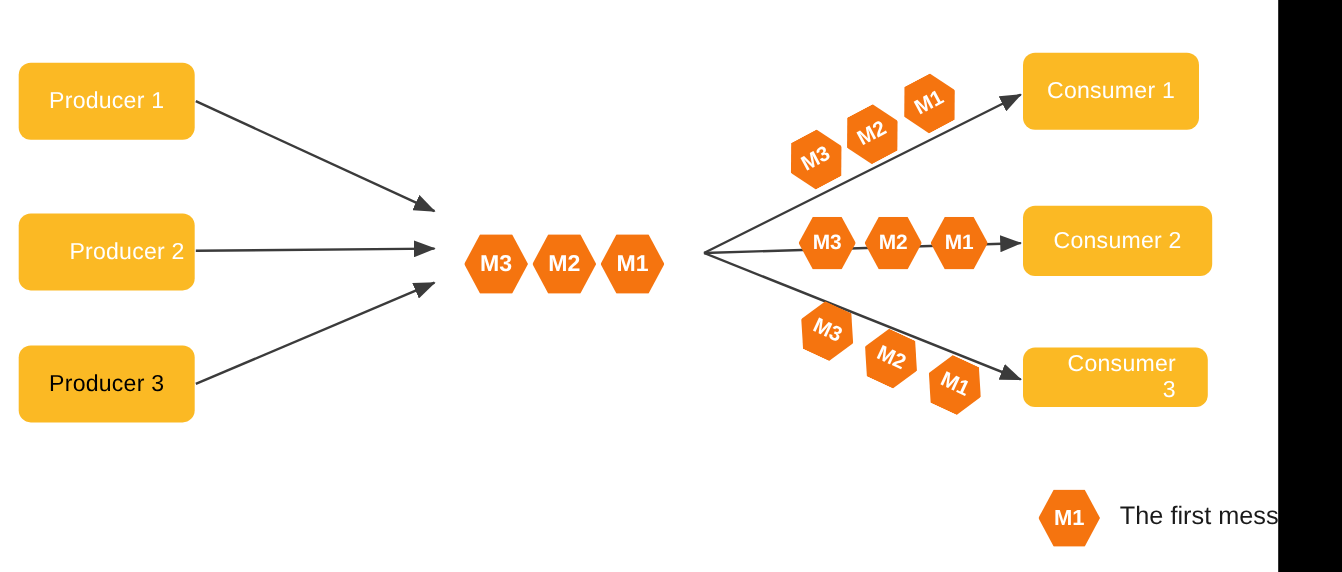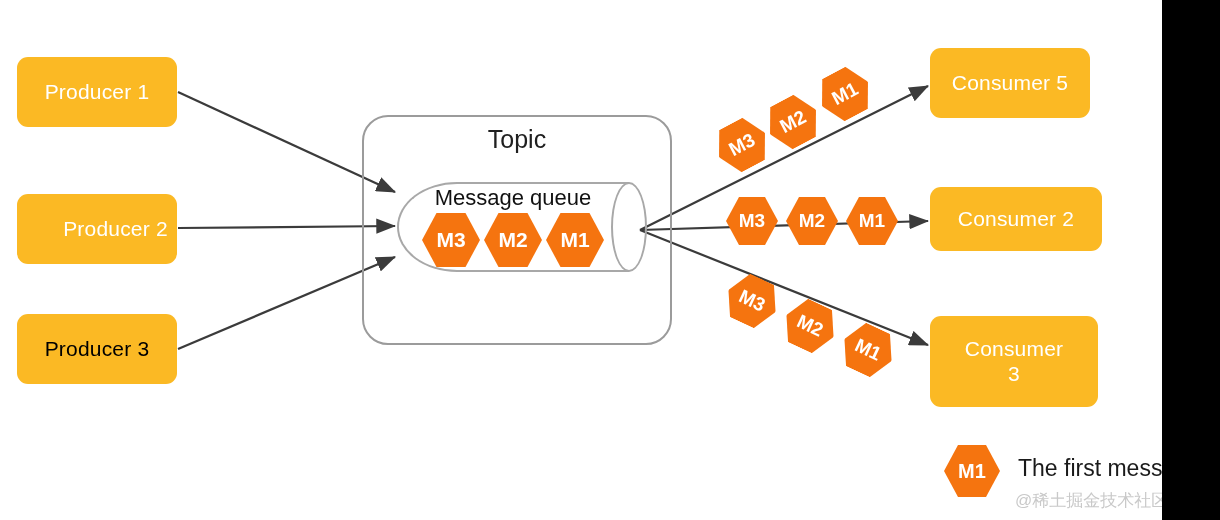--- a/index.html
+++ b/index.html
@@ -20,21 +20,21 @@
 
   
   .node-box {
     position: absolute;
     box-sizing: border-box;
     border-radius: 11px;
     display: flex;
     align-items: center;
     justify-content: center;
     color: #ffffff;
-    text-align: center;
+    text-align: right;
     line-height: 1.12;
     letter-spacing: 0.2px;
     font-weight: 400;
   }
 
   
   #topic-container {
     position: absolute;
     box-sizing: border-box;
     border-radius: 26px;
@@ -135,28 +135,20 @@
         <line x1="178" y1="228" x2="395" y2="226" stroke="#3b3b3b" stroke-width="2.2" marker-end="url(#arrowhead)"></line>
         <line x1="178" y1="349" x2="395" y2="257" stroke="#3b3b3b" stroke-width="2.2" marker-end="url(#arrowhead)"></line>
       </g>
     <g id="consumer-arrows">
         <line x1="640" y1="230" x2="928" y2="86" stroke="#3b3b3b" stroke-width="2.2" marker-end="url(#arrowhead)"></line>
         <line x1="640" y1="230" x2="928" y2="221" stroke="#3b3b3b" stroke-width="2.2" marker-end="url(#arrowhead)"></line>
         <line x1="640" y1="230" x2="928" y2="345" stroke="#3b3b3b" stroke-width="2.2" marker-end="url(#arrowhead)"></line>
       </g>
   </svg>
 
-  <div id="topic-container" style="left: 362px; top: 115px; width: 310px; height: 230px; border: 2px solid rgb(155, 155, 155);">
-    <div id="topic-label" style="top: 8px; font-size: 25px;">Topic</div>
-    <div id="queue-cylinder">
-      <div class="cyl-body" style="left: 33px; top: 65px; width: 232px; height: 90px;"></div>
-      <div class="cyl-cap" style="left: 247px; top: 65px; width: 36px; height: 90px;"></div>
-      <div id="queue-label" style="left: 33px; top: 68px; width: 232px; font-size: 22px;">Message queue</div>
-    </div>
-  </div>
 
   <div id="producers-group">
       <div class="node-box" style="left: 17px; top: 57px; width: 160px; height: 70px; background: rgb(251, 185, 36); font-size: 21px; color: rgb(255, 255, 255);">
         <span>Producer 1</span>
       </div>
       <div class="node-box" style="left: 17px; top: 194px; width: 160px; height: 70px; background: rgb(251, 185, 36); font-size: 21px; color: rgb(255, 255, 255); padding-left: 37px;">
         <span>Producer 2</span>
       </div>
       <div class="node-box" style="left: 17px; top: 314px; width: 160px; height: 70px; background: rgb(251, 185, 36); font-size: 21px; color: #000000;">
         <span>Producer 3</span>
@@ -206,31 +198,30 @@
           <span>M2</span>
         </div>
         <div class="hex" style="width: 52px; height: 48px; left: 842px; top: 326px; background: rgb(245, 116, 15); font-size: 19px; transform: rotate(25deg);">
           <span>M1</span>
         </div>
       </div>
     </div>
 
   <div id="consumers-group">
       <div class="node-box" style="left: 930px; top: 48px; width: 160px; height: 70px; background: rgb(251, 185, 36); font-size: 21px; color: rgb(255, 255, 255);">
-        <span>Consumer 5</span>
+        <span>Consumer 1</span>
       </div>
       <div class="node-box" style="left: 930px; top: 187px; width: 172px; height: 64px; background: rgb(251, 185, 36); font-size: 21px; color: rgb(255, 255, 255);">
         <span>Consumer 2</span>
       </div>
-      <div class="node-box" style="left: 930px; top: 316px; width: 168px; height: 91px; background: rgb(251, 185, 36); font-size: 21px; color: rgb(255, 255, 255);">
+      <div class="node-box" style="left: 930px; top: 316px; width: 168px; height: 54px; background: rgb(251, 185, 36); font-size: 21px; color: rgb(255, 255, 255);">
         <span style="display: block; width: 110px; line-height: 1.15;">Consumer 3</span>
       </div>
     </div>
 
   <div id="legend" class="hex" style="width: 56px; height: 52px; left: 944px; top: 445px; background: rgb(245, 116, 15); font-size: 20px;">
     <span>M1</span>
   </div>
   <div id="legend-text" style="left: 1018px; top: 455px; font-size: 23px; color: rgb(26, 26, 26);">The first message</div>
 
-  <div id="watermark" style="left: 1015px; top: 489px; font-size: 17px; color: rgb(201, 201, 201);">@稀土掘金技术社区</div>
 
   <div id="right-band" style="left: 1162px; top: 0px; width: 58px; height: 520px; background: rgb(0, 0, 0);"></div>
 </div>
 
 </body></html>

